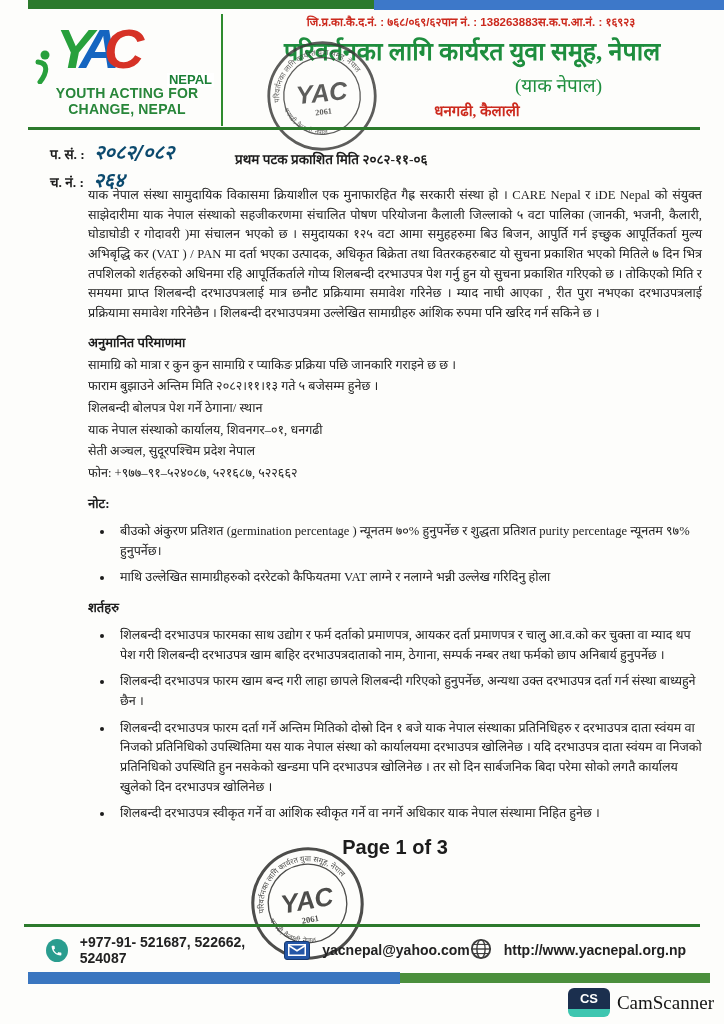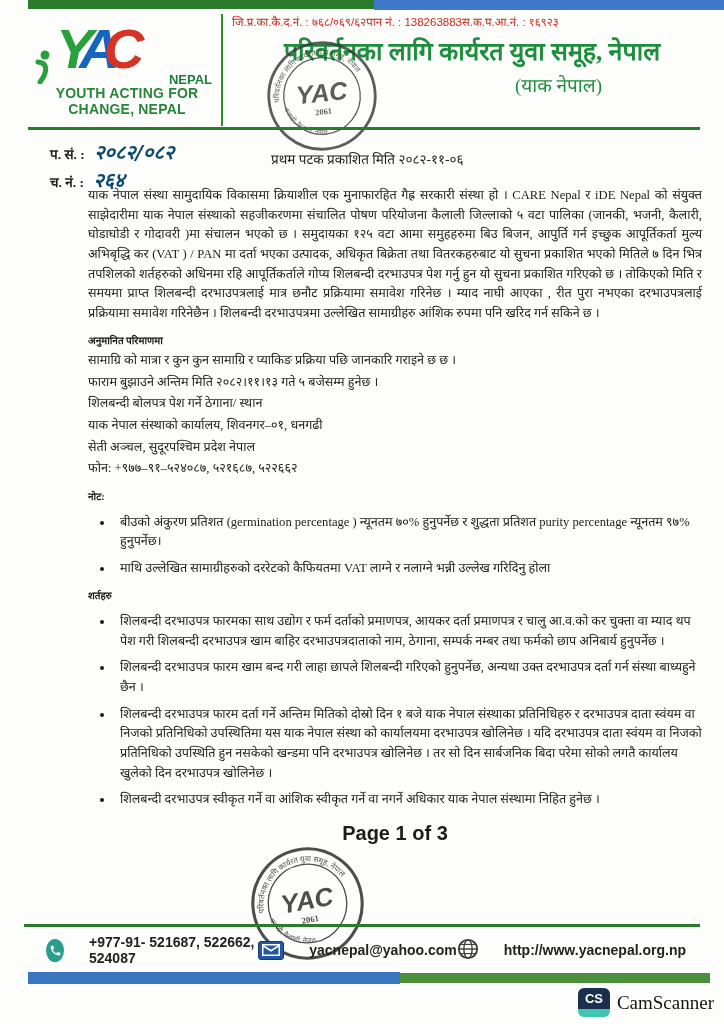--- a/index.html
+++ b/index.html
@@ -20,71 +20,71 @@
   .logo-letters .ly { color:#28a03c; }
   .logo-letters .la { color:#1565c0; margin-left:-14px; }
   .logo-letters .lc { color:#d63226; margin-left:-16px; }
   .logo-nepal { position:absolute; right:2px; top:46px; font-family:"Liberation Sans",sans-serif;
     font-style:normal; font-weight:bold; font-size:13px; color:#1b7f36; background:#fff; padding:0 2px;margin-top:7px; }
   .logo-person { position:absolute; left:-4px; top:28px; }
   .logo-tagline { margin-top:6px; text-align:center; font-family:"Liberation Sans",sans-serif;
     font-weight:bold; font-size:14px; color:#28863a; letter-spacing:.2px; }
   .header-divider { position:absolute; left:221px; top:14px; width:2px; height:112px; background:#2e8b2e; }
 
-  .reg-line { position:absolute; left:232px; top:14px; width:478px; display:flex; justify-content:flex-start;
-    font-family:"Liberation Sans",sans-serif; font-weight:normal; font-size:11.5px; color:#cc2a1e; }
+  .reg-line { position:absolute; left:232px; top:14px; width:478px; display:flex; justify-content:center;
+    font-family:"Liberation Sans",sans-serif; font-weight:bold; font-size:11.5px; color:#cc2a1e; }
   .org-name { position:absolute; left:226px; top:38px; width:492px; text-align:center;
     color:#1e8e3e; font-weight:bold; font-size:25px; line-height:1.15; }
   .org-short { position:absolute; left:352px; top:72px; width:250px; text-align:right;
     color:#1e8e3e; font-weight:normal; font-size:19px; }
   .org-location { position:absolute; left:352px; top:100px; width:250px; text-align:center;
     color:#cc2a1e; font-weight:bold; font-size:15px; }
   .header-rule { position:absolute; left:28px; top:127px; width:672px; height:3px; background:#2c7a2c; }
 
   
   .stamp { position:absolute; color:#3a3a38; opacity:.82; }
   .stamp svg { display:block; }
   .stamp-mono { font-family:"Liberation Sans",sans-serif; font-weight:bold; font-style:italic; }
   .stamp-h { left:266px; top:40px; width:112px; height:112px; transform:rotate(-6deg); }
   .stamp-f { left:250px; top:846px; width:115px; height:115px; transform:rotate(-10deg); opacity:.9; }
 
   
   .ref-patra   { position:absolute; left:50px; top:138px; font-size:13.5px; font-weight:bold; }
   .ref-chalani { position:absolute; left:50px; top:166px; font-size:13.5px; font-weight:bold; }
   .hand { font-family:"DejaVu Sans",sans-serif; font-style:italic; font-weight:bold;
     font-size:20px; color:#0c4a6e; margin-left:6px; }
-  .published { position:absolute; left:235px; top:150px; font-size:13.5px; font-weight:normal;margin-left:36px; }
+  .published { position:absolute; left:235px; top:150px; font-size:13.5px; font-weight:bold; }
 
   
   .content { position:absolute; left:88px; top:186px; width:614px; font-size:12.6px; line-height:1.56; }
   .content p { margin:0; }
   .intro { text-align:justify; }
-  .section-heading { font-weight:bold; font-size:10px; margin-top:10px !important; }
+  .section-heading { font-weight:bold; font-size:13px; margin-top:10px !important; }
   .est-line { margin-top:2px !important; }
   .blist { list-style:disc; margin:8px 0 0 26px !important; padding:0; }
   .blist li { margin-bottom:7px; padding-left:6px; text-align:left; }
   .page-indicator { text-align:center; font-family:"Liberation Sans",sans-serif;
     font-weight:bold; font-size:20px; margin-top:8px !important; }
 
   
   .footer-rule { position:absolute; left:24px; top:924px; width:676px; height:3px; background:#2c7a2c; }
   .contact-row { position:absolute; left:46px; top:934px; width:640px; display:flex;
     justify-content:space-between; align-items:center;
     font-family:"Liberation Sans",sans-serif; font-weight:bold; font-size:14px; color:#222; }
-  .contact-item { display:flex; align-items:center; gap:25px; }
+  .contact-item { display:flex; align-items:center; gap:12px; }
   .icon-phone { width:23px; height:23px; border-radius:50%; background:#2a9d8f; display:flex;
     align-items:center; justify-content:center; }
   .icon-mail { width:26px; height:19px; border-radius:3px; background:#2456a6; border:1.5px solid #16386e;
     display:flex; align-items:center; justify-content:center; }
   .bottombar-blue  { position:absolute; top:972px; left:28px; width:372px; height:12px; background:#3a76c0; }
   .bottombar-green { position:absolute; top:973px; left:400px; right:14px; height:10px; background:#4b8f3c; }
 
   
   .camscanner { position:absolute; right:10px; top:988px; display:flex; align-items:center; gap:7px; }
-  .cs-icon { width:32px; height:29px; border-radius:6px; overflow:hidden; display:flex; flex-direction:column; }
+  .cs-icon { width:42px; height:29px; border-radius:6px; overflow:hidden; display:flex; flex-direction:column; }
   .cs-icon-top { flex:1; background:#1b2f4e; color:#fff; font-family:"Liberation Sans",sans-serif;
     font-weight:bold; font-size:13px; display:flex; align-items:center; justify-content:center; }
   .cs-icon-bottom { height:8px; background:#3ec6b0; }
   .cs-label { font-family:"Liberation Serif",serif; font-size:19px; color:#141414; }
 </style>
 </head>
 <body>
 
 <div class="page">
 
@@ -105,20 +105,21 @@
   <div class="header-divider"></div>
 
   <div class="reg-line">
     <span>जि.प्र.का.कै.द.नं. : ७६८/०६९/६२</span>
     <span>पान नं. : 138263883</span>
     <span>स.क.प.आ.नं. : १६९२३</span>
   </div>
 
   <div class="org-name">परिवर्तनका लागि कार्यरत युवा समूह, नेपाल</div>
   <div class="org-short">(याक नेपाल)</div>
+  <div class="org-location">धनगढी, कैलाली</div>
 
   <div class="stamp stamp-h">
     <svg width="112" height="112" viewBox="0 0 120 120">
       <circle cx="60" cy="60" r="57" fill="none" stroke="currentColor" stroke-width="3"></circle>
       <circle cx="60" cy="60" r="41" fill="none" stroke="currentColor" stroke-width="1.4"></circle>
       <path id="h-arc-top" d="M 14 62 A 46 46 0 1 1 106 62" fill="none"></path>
       <path id="h-arc-bot" d="M 18 70 A 44 44 0 0 0 102 70" fill="none"></path>
       <text font-size="8" fill="currentColor"><textPath href="#h-arc-top">परिवर्तनका लागि कार्यरत युवा समूह, नेपाल</textPath></text>
       <text font-size="7" fill="currentColor"><textPath href="#h-arc-bot">धनगढी, कैलाली, नेपाल</textPath></text>
       <text x="60" y="66" text-anchor="middle" class="stamp-mono" font-size="27" fill="currentColor">YAC</text>

